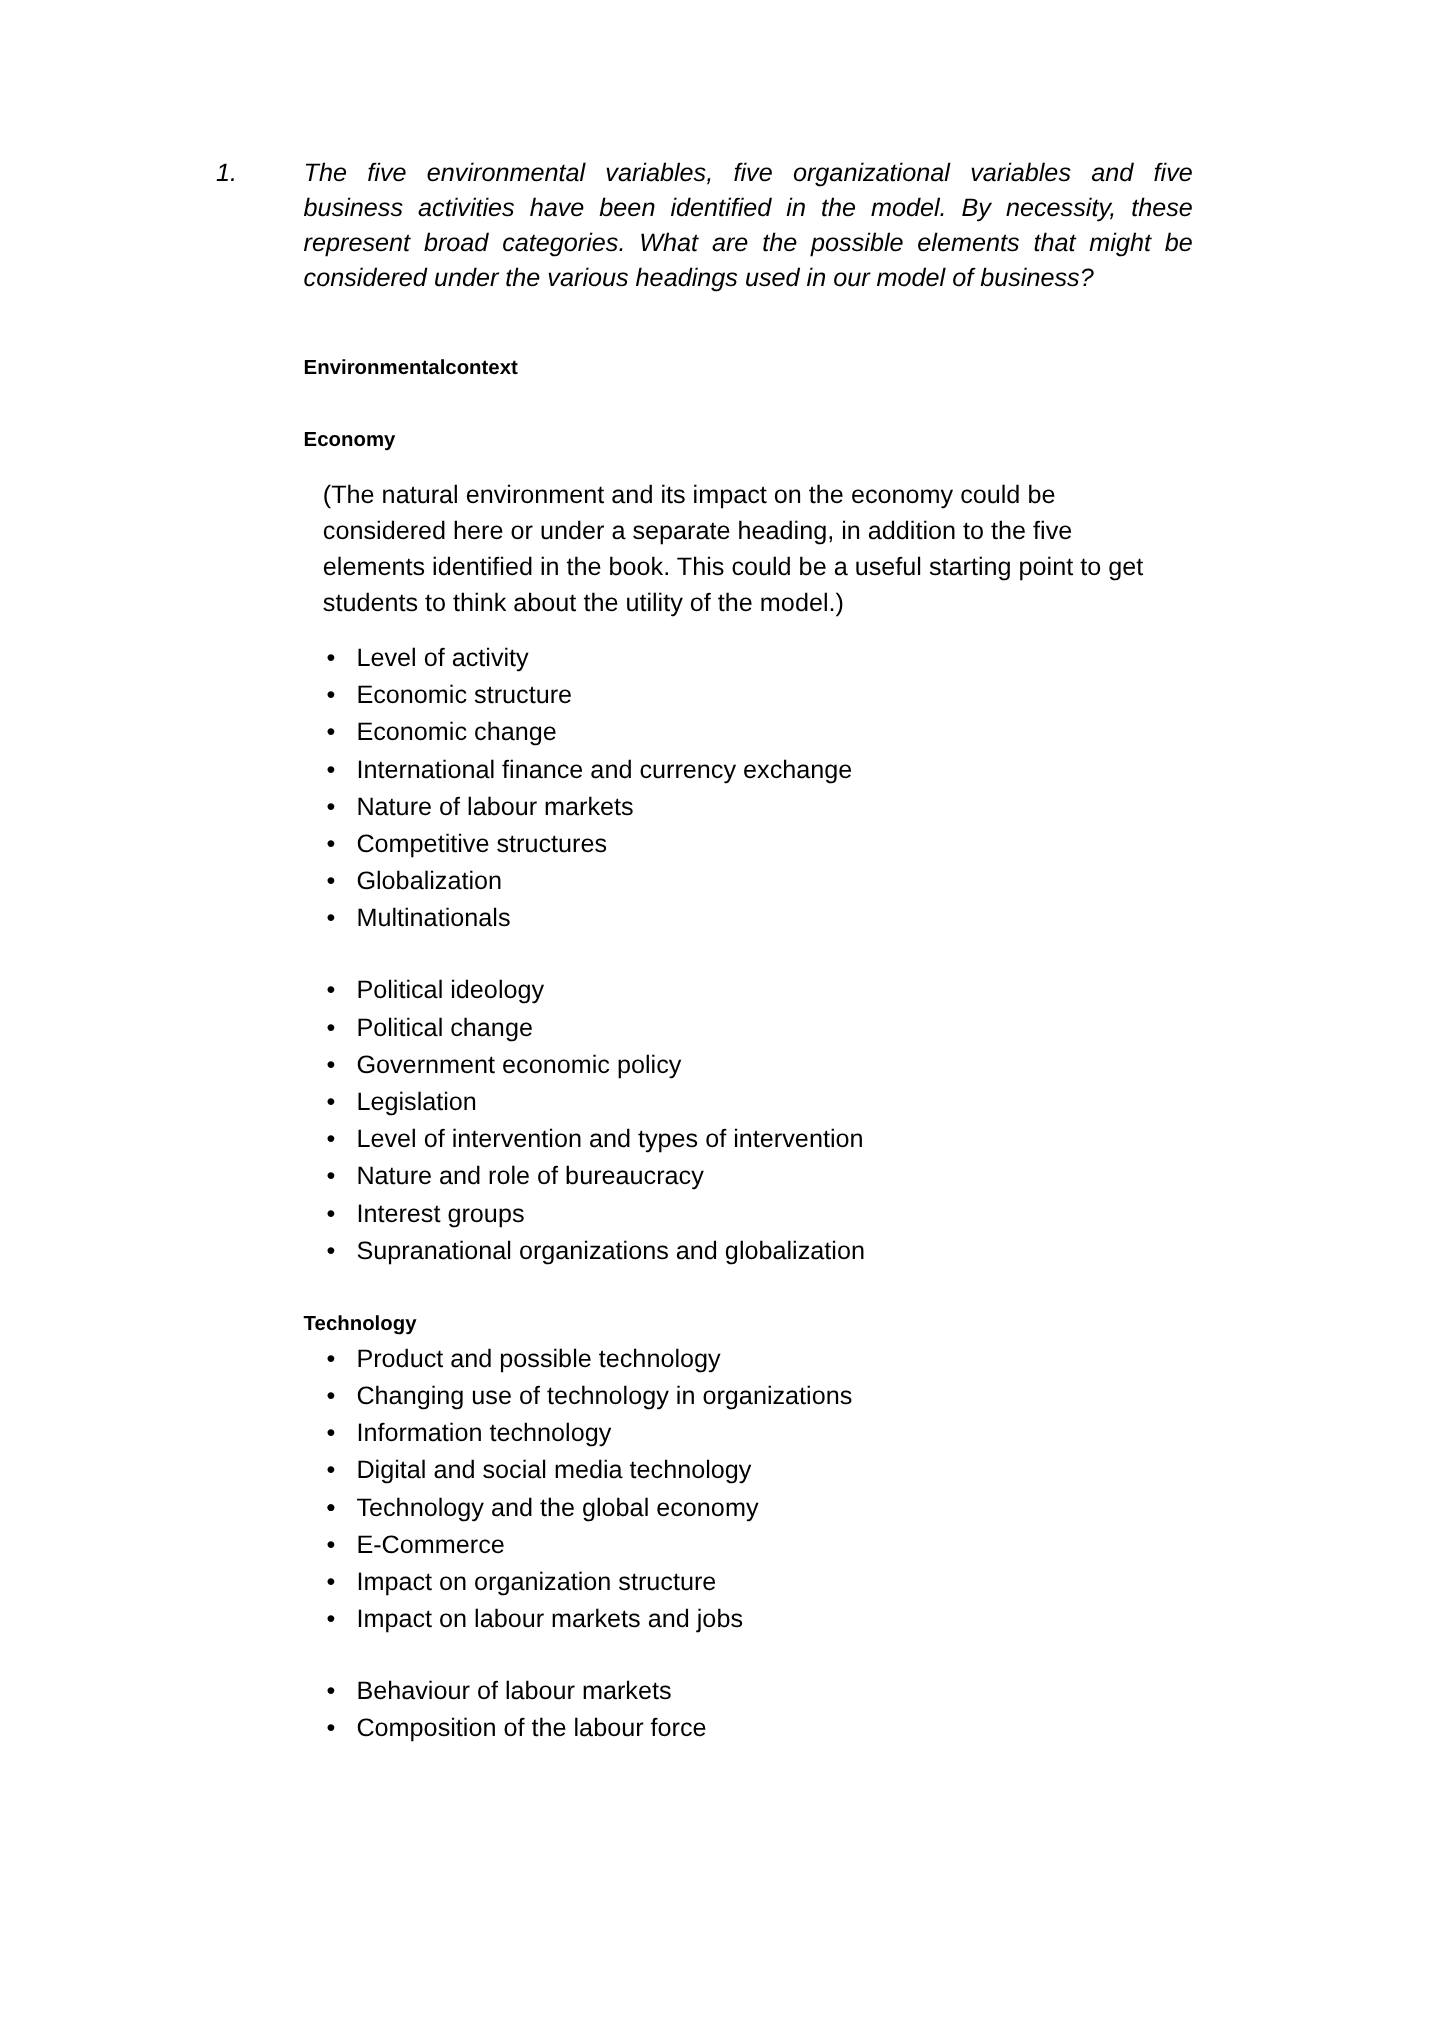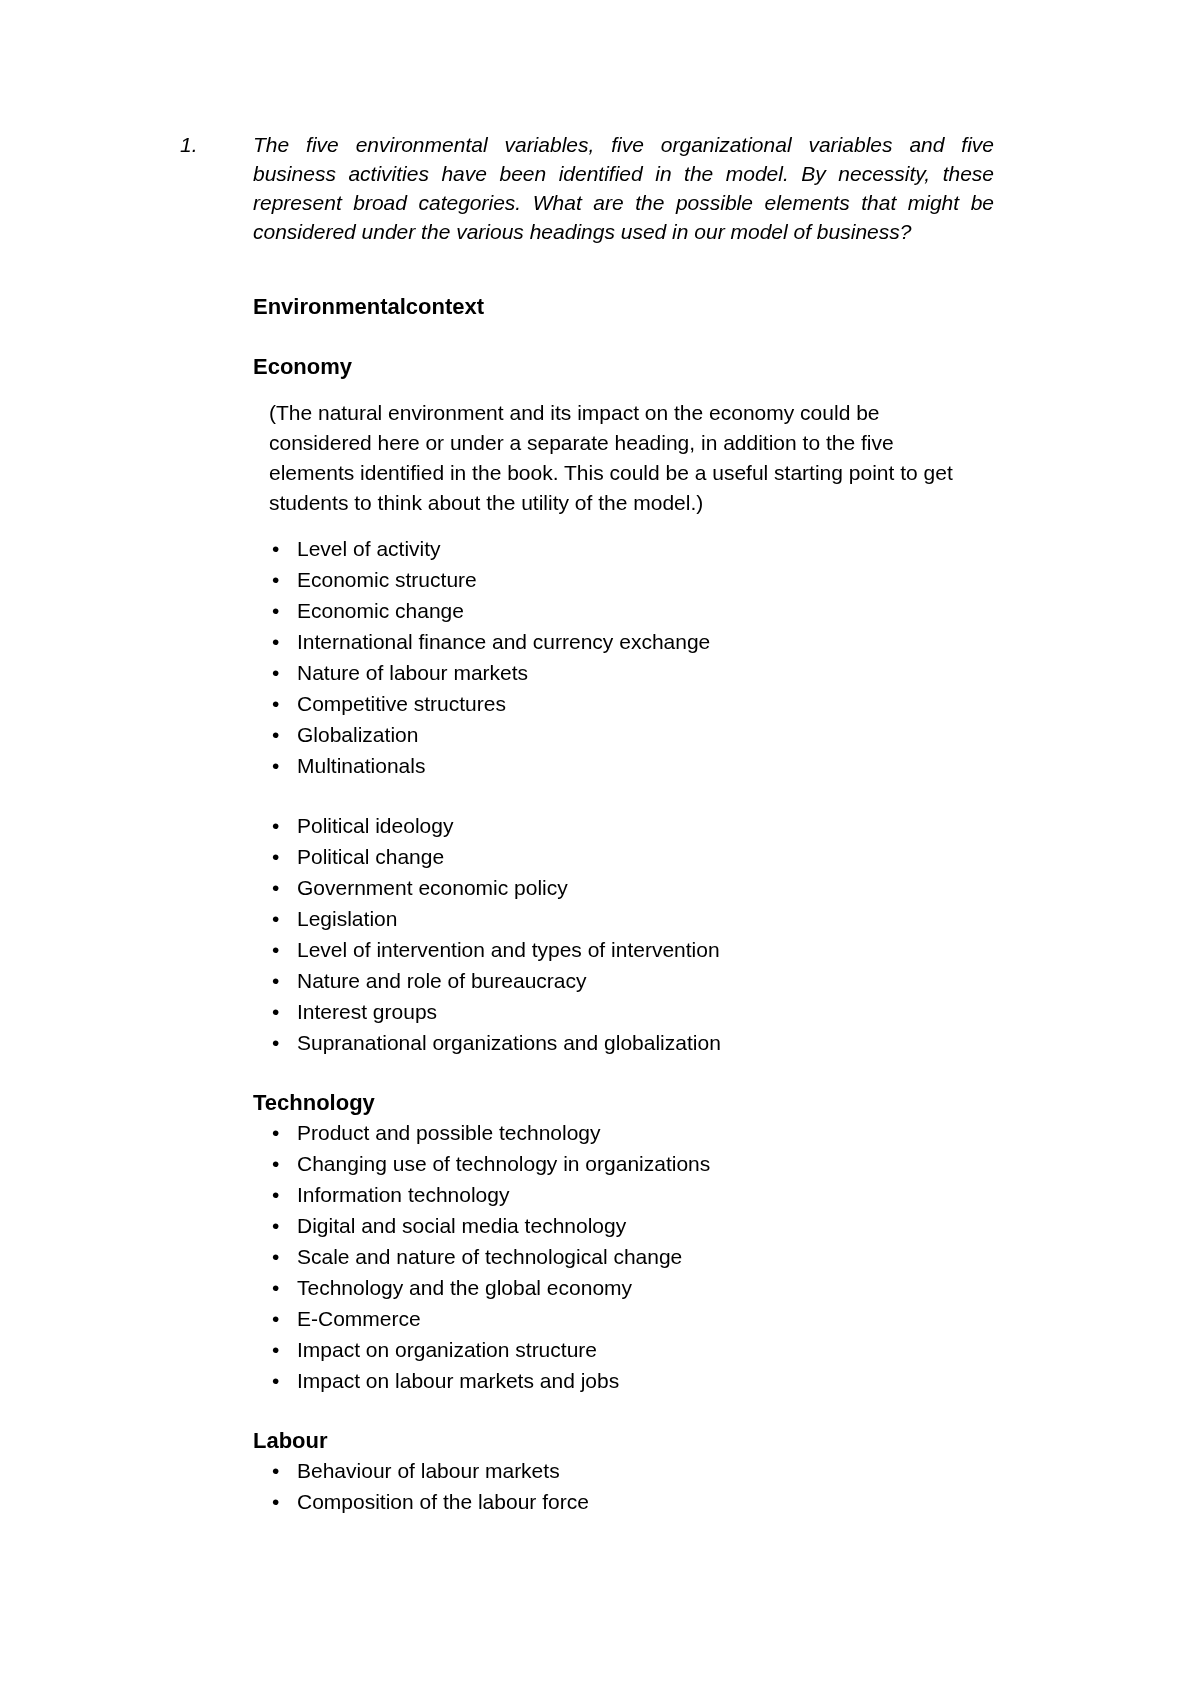--- a/index.html
+++ b/index.html
@@ -36,21 +36,21 @@
   }
   .qtext {
     margin: 0;
     font-style: italic;
     text-align: justify;
     line-height: 29px;
   }
   
   .hd {
     margin: 0;
-    font-size: 22px;
+    font-size: 17px;
     font-weight: bold;
     line-height: 30px;
   }
   .hd-env {
     margin-bottom: 30px;
   }
   .note {
     margin: 16px;
   }
   
@@ -115,30 +115,29 @@
       </ul>
     </section>
 
     <section>
       <h3 class="hd">Technology</h3>
       <ul class="blist">
         <li><span class="blt">•</span><span>Product and possible technology</span></li>
         <li><span class="blt">•</span><span>Changing use of technology in organizations</span></li>
         <li><span class="blt">•</span><span>Information technology</span></li>
         <li><span class="blt">•</span><span>Digital and social media technology</span></li>
-        <li><span class="blt">•</span><span>Scale and nature of technological change</span></li>
+        <li><span class="blt">•</span></li>
         <li><span class="blt">•</span><span>Technology and the global economy</span></li>
         <li><span class="blt">•</span><span>E-Commerce</span></li>
         <li><span class="blt">•</span><span>Impact on organization structure</span></li>
         <li><span class="blt">•</span><span>Impact on labour markets and jobs</span></li>
       </ul>
     </section>
 
     <section>
-      <h3 class="hd">Labour</h3>
       <ul class="blist last">
         <li><span class="blt">•</span><span>Behaviour of labour markets</span></li>
         <li><span class="blt">•</span><span>Composition of the labour force</span></li>
       </ul>
     </section>
 
   </div>
 </div>
 
 </body></html>

